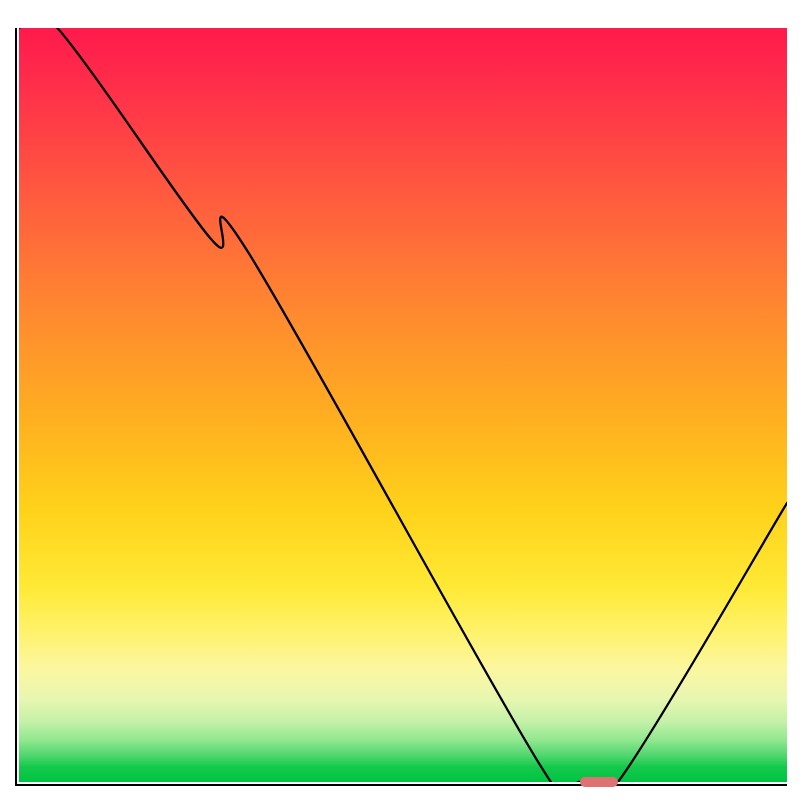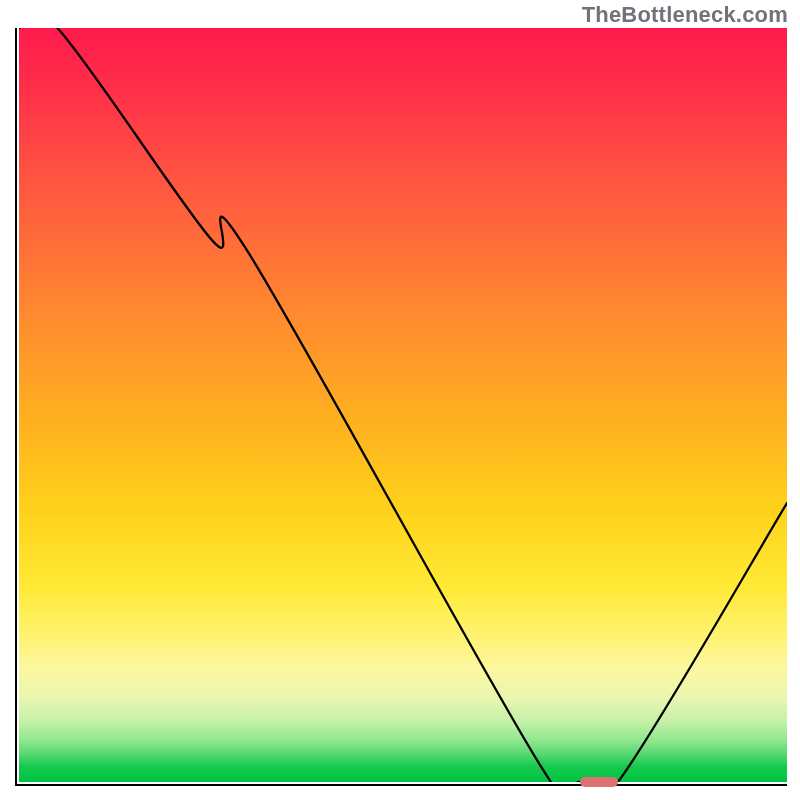--- a/index.html
+++ b/index.html
@@ -73,21 +73,20 @@
     position: absolute;
     height: 10px;
     border-radius: 5px;
     background: #de7171;
   }
 </style>
 </head>
 <body>
 
 <div class="page">
-  <div class="watermark">TheBottleneck.com</div>
 
   <div class="plot-area">
     <div class="gradient-bg"></div>
 
     <svg class="curve" viewBox="0 0 768 754" preserveAspectRatio="none">
       <path fill="none" stroke="#000" stroke-width="2.3" stroke-linejoin="round" stroke-linecap="round" d="M 0.0 0.0 C 6.9 0.0, 3.8 -38.0, 38.4 0.0 C 73.0 38.0, 157.4 170.4, 192.0 211.1 C 226.6 251.8, 171.0 131.2, 230.4 226.2 C 289.8 321.2, 462.8 643.9, 522.2 738.9 C 581.7 833.9, 546.8 751.3, 560.6 754.0 C 574.5 756.7, 561.7 804.2, 599.0 754.0 C 636.4 703.8, 737.6 525.2, 768.0 475.0"></path>
     </svg>
 
     <div class="marker" style="left: 562.64px; bottom: -3px; width: 38.4px;"></div>
   </div>

